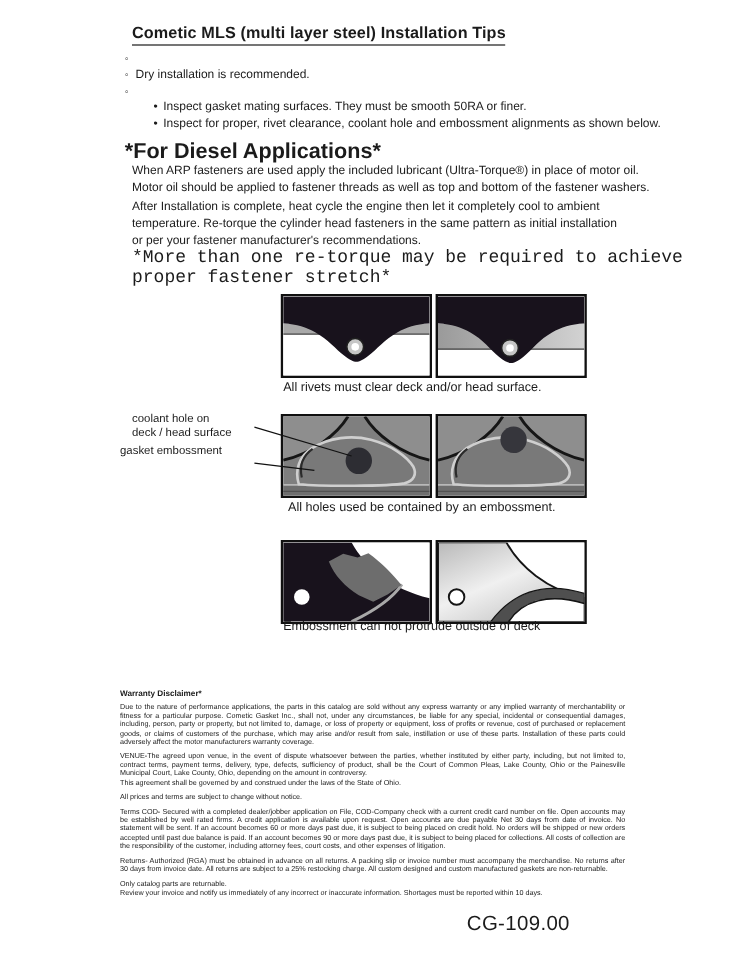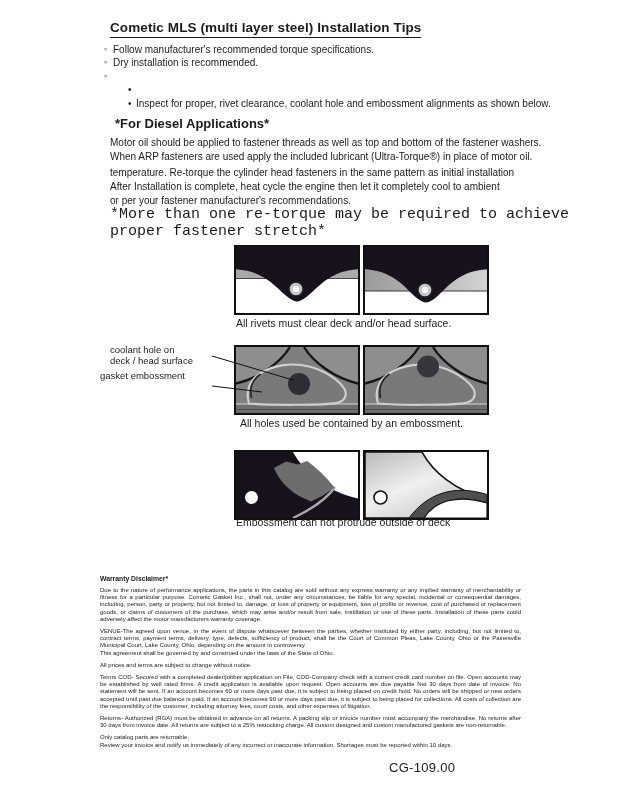--- a/index.html
+++ b/index.html
@@ -9,75 +9,75 @@
 
   .title { left:110px; top:20px; font-size:13.5px; font-weight:bold; letter-spacing:.1px;
            border-bottom:1.5px solid #1b1b1b; padding-bottom:2px; }
 
   .tips { left:104px; top:43px; font-size:10px; line-height:13.4px; }
   .bullet { display:flex; }
   .bullet .m  { width:9px; font-size:9px; }
   .bullet.sub { margin-left:24px; }
   .bullet.sub .m { width:8px; font-size:10px; }
 
-  .diesel-h { left:115px; top:116px; font-size:13px; font-weight:bold; }
+  .diesel-h { left:104px; top:116px; font-size:18px; font-weight:bold; }
   .dp { font-size:10px; line-height:13.8px; }
   .dp1 { left:110px; top:136px; }
   .dp2 { left:110px; top:166px; }
   .dnote { left:110px; top:206px; font-size:15px;font-family:Liberation Mono, monospace; }
 
   .fig-label { width:126px; text-align:center; font-size:13px; font-weight:600; letter-spacing:.6px;margin-top:39px; }
   .fig-box { width:126px; height:70px; border:2px solid #101010; background:#fff; }
   .fig-box svg { display:block; width:122px; height:66px; }
   .cap { font-size:10.5px; line-height:12.6px; }
 
   .side-label { font-size:9.5px; line-height:11px; }
 
   .warranty { left:100px; top:575px; width:421px; }
   .warranty h4 { font-size:6.8px; font-weight:bold; margin-bottom:5px; }
   .warranty p { font-size:6px; line-height:7.2px; text-align:justify; margin-bottom:5px; }
   .warranty p.tight { margin-bottom:0; }
   .warranty p.nj { text-align:left; }
 
-  .footer-code { left:389px; top:760px; font-size:13px; letter-spacing:.3px; }
+  .footer-code { left:389px; top:760px; font-size:17px; letter-spacing:.3px; }
 </style>
 </head>
 <body>
 
 <div class="abs title">Cometic MLS (multi layer steel) Installation Tips</div>
 
 <div class="abs tips">
   <div class="bullet">
     <span class="m">◦</span>
-    <span>Follow manufacturer's recommended torque specifications.</span>
   </div>
   <div class="bullet">
     <span class="m">◦</span>
     <span>Dry installation is recommended.</span>
   </div>
   <div class="bullet">
     <span class="m">◦</span>
   </div>
   <div class="bullet sub">
     <span class="m">•</span>
+    <span>Inspect gasket mating surfaces.  They must be smooth 50RA or finer.</span>
   </div>
   <div class="bullet sub">
     <span class="m">•</span>
     <span>Inspect for proper, rivet clearance, coolant hole and embossment alignments as shown below.</span>
   </div>
 </div>
 
 <div class="abs diesel-h">*For Diesel Applications*</div>
 <div class="abs dp dp1">
+  <div>When ARP fasteners are used apply the included lubricant (Ultra-Torque®) in place of motor oil.</div>
   <div>Motor oil should be applied to fastener threads as well as top and bottom of the fastener washers.</div>
-  <div>When ARP fasteners are used apply the included lubricant (Ultra-Torque®) in place of motor oil.</div>
 </div>
 <div class="abs dp dp2">
+  <div>After Installation is complete, heat cycle the engine then let it completely cool to ambient</div>
   <div>temperature. Re-torque the cylinder head fasteners in the same pattern as initial installation</div>
-  <div>After Installation is complete, heat cycle the engine then let it completely cool to ambient</div>
   <div>or per your fastener manufacturer's recommendations.</div>
 </div>
 <div class="abs dnote">*More than one re-torque may be required to achieve proper fastener stretch*</div>
 
 <div class="abs fig-label" style="left:234px; top:229px;">RIGHT</div>
 <div class="abs fig-label" style="left:363px; top:229px;">WRONG</div>
 
 <div class="abs fig-box" style="left:234px; top:245px;">
   <svg viewBox="0 0 122 66">
     <rect width="122" height="66" fill="#ffffff"></rect>

